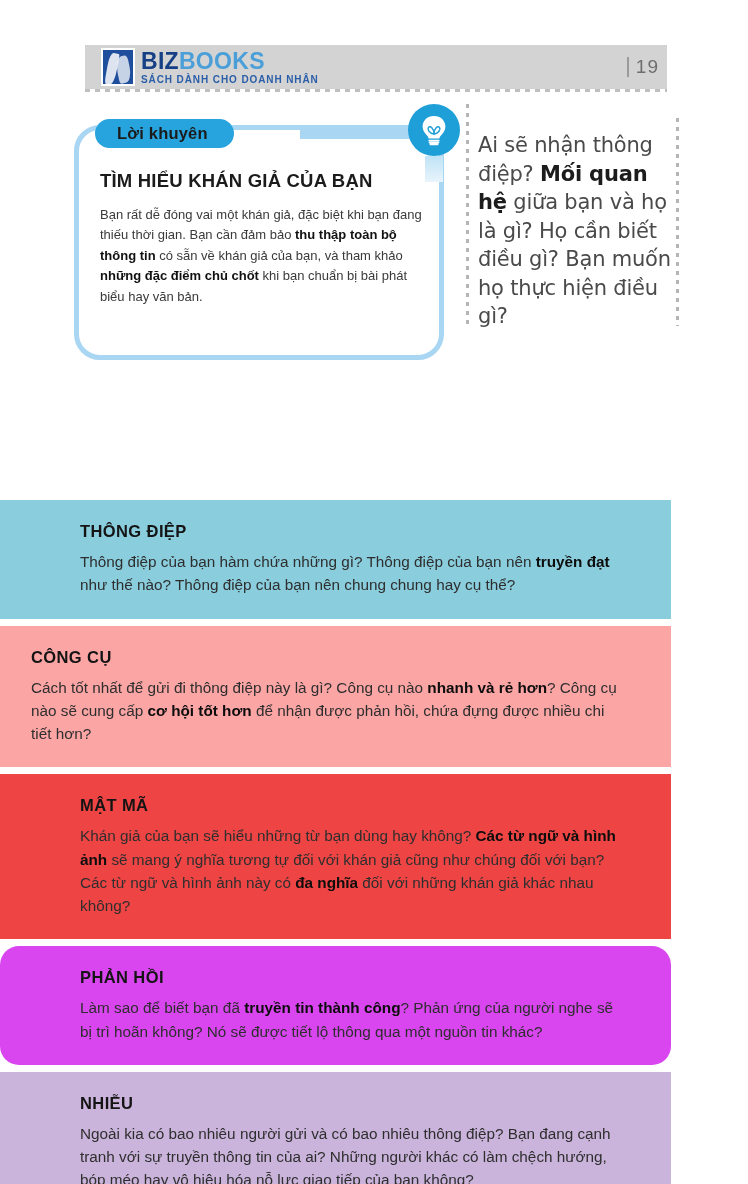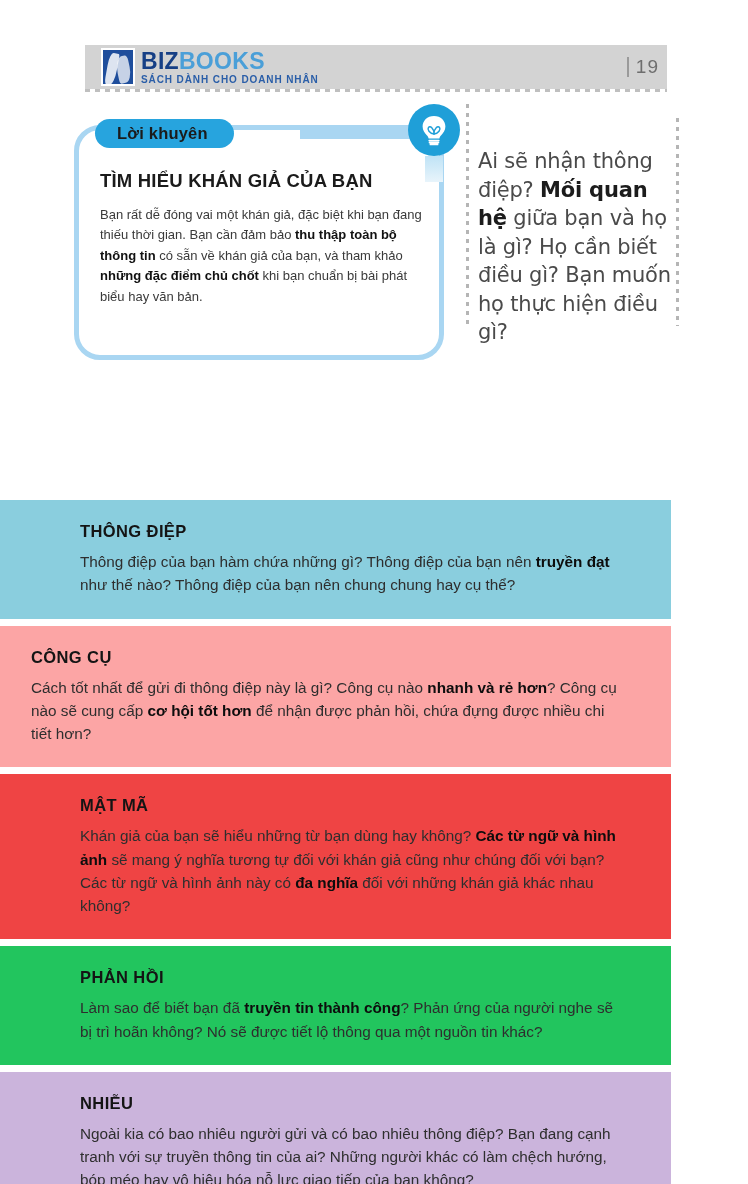--- a/index.html
+++ b/index.html
@@ -191,21 +191,21 @@
     height: 222px;
     background-image: repeating-linear-gradient(to bottom,
        #b5b5b5 0px, #b5b5b5 4px, transparent 4px, transparent 9px);
   }
   .vert-dots.right { left: 676px; top: 118px; height: 208px; }
 
   
   .hand-note {
     position: absolute;
     left: 478px;
-    top: 147px;
+    top: 131px;
     width: 196px;
     font-size: 21px;
     line-height: 1.36;
     color: #4a4a4a;
     font-family: "DejaVu Sans", sans-serif;
     letter-spacing: -0.2px;
   }
   .hand-note b { color: #1c1c1c; font-weight: bold; }
 
   
@@ -280,21 +280,21 @@
         <div class="block-body">Thông điệp của bạn hàm chứa những gì? Thông điệp của bạn nên <b>truyền đạt</b> như thế nào? Thông điệp của bạn nên chung chung hay cụ thể?</div>
       </div>
       <div class="block" style="background: #fca5a5; padding-left: 31px;">
         <div class="block-title">CÔNG CỤ</div>
         <div class="block-body">Cách tốt nhất để gửi đi thông điệp này là gì? Công cụ nào <b>nhanh và rẻ hơn</b>? Công cụ nào sẽ cung cấp <b>cơ hội tốt hơn</b> để nhận được phản hồi, chứa đựng được nhiều chi tiết hơn?</div>
       </div>
       <div class="block" style="background: #ef4444;">
         <div class="block-title">MẬT MÃ</div>
         <div class="block-body">Khán giả của bạn sẽ hiểu những từ bạn dùng hay không? <b>Các từ ngữ và hình ảnh</b> sẽ mang ý nghĩa tương tự đối với khán giả cũng như chúng đối với bạn? Các từ ngữ và hình ảnh này có <b>đa nghĩa</b> đối với những khán giả khác nhau không?</div>
       </div>
-      <div class="block" style="background: #22c55e;">
+      <div class="block" style="background: #d946ef; border-radius: 19px;">
         <div class="block-title">PHẢN HỒI</div>
         <div class="block-body">Làm sao để biết bạn đã <b>truyền tin thành công</b>? Phản ứng của người nghe sẽ bị trì hoãn không? Nó sẽ được tiết lộ thông qua một nguồn tin khác?</div>
       </div>
       <div class="block" style="background: rgb(203, 180, 220);">
         <div class="block-title">NHIỄU</div>
         <div class="block-body">Ngoài kia có bao nhiêu người gửi và có bao nhiêu thông điệp? Bạn đang cạnh tranh với sự truyền thông tin của ai? Những người khác có làm chệch hướng, bóp méo hay vô hiệu hóa nỗ lực giao tiếp của bạn không?</div>
       </div>
     </div>
 
 </div>

